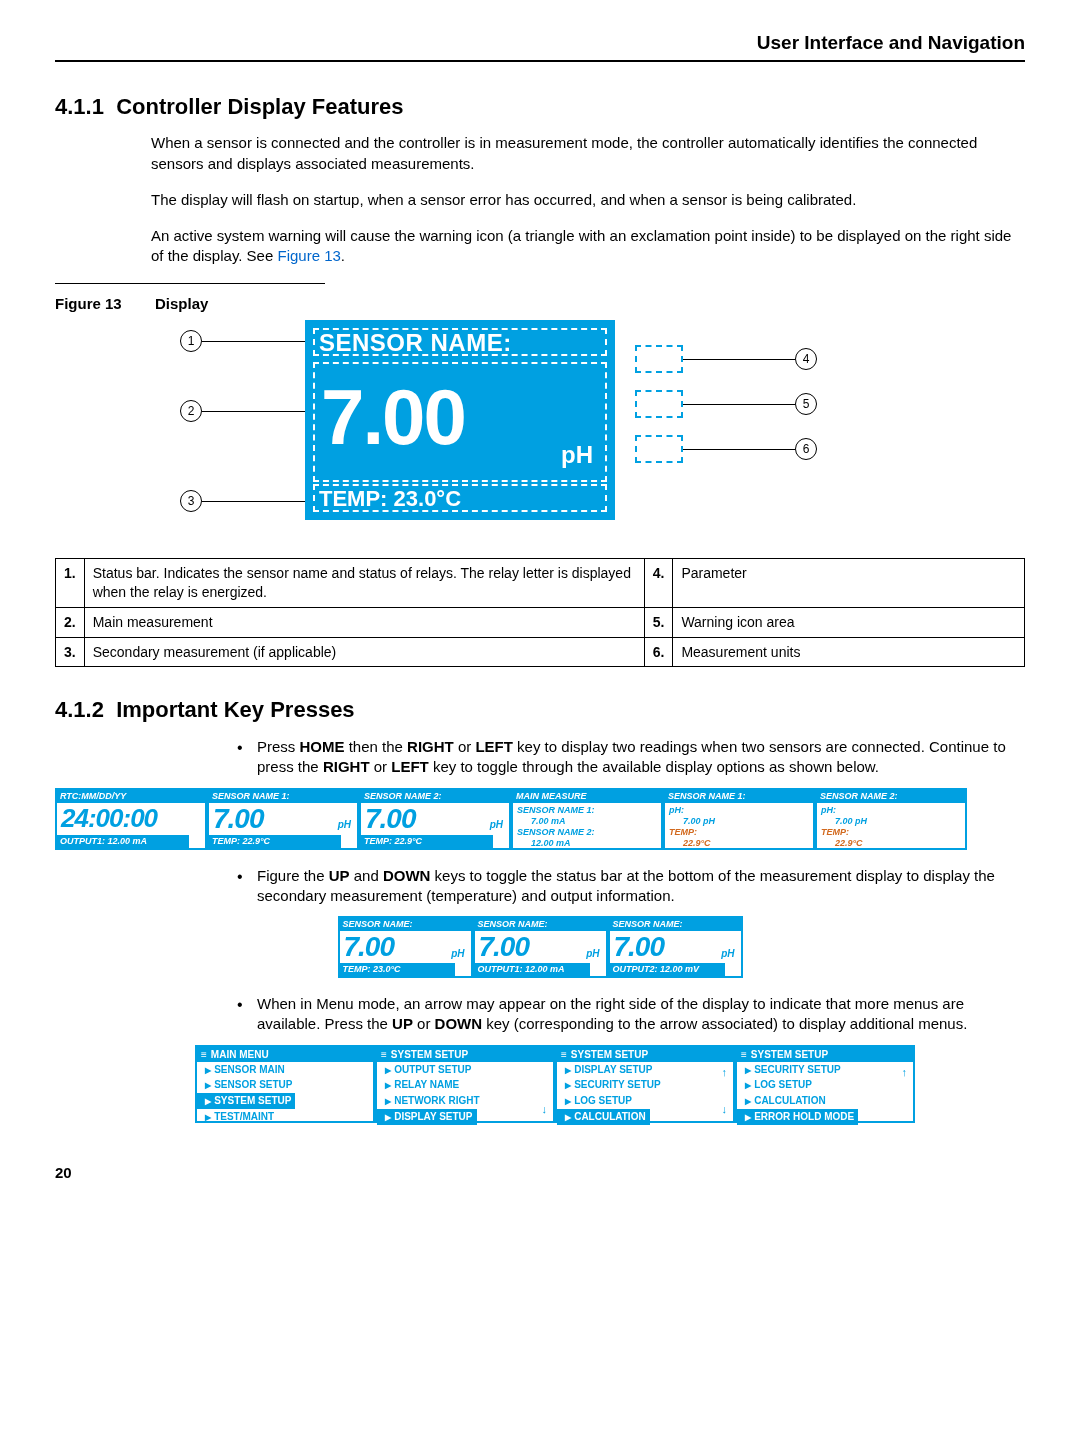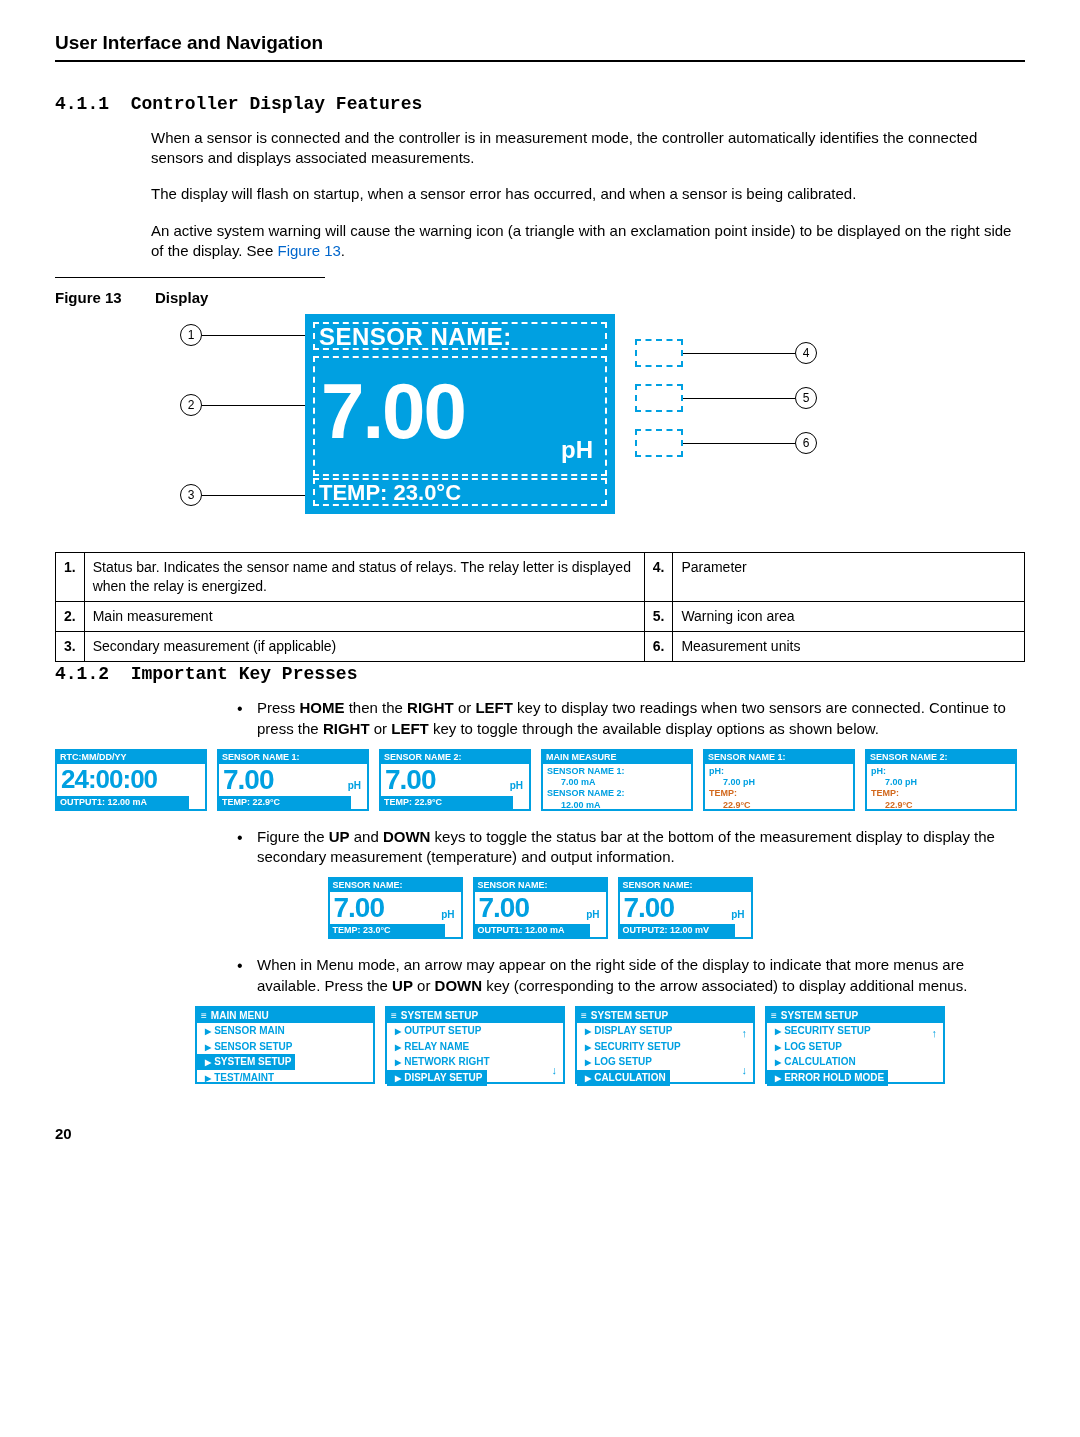--- a/index.html
+++ b/index.html
@@ -1,52 +1,52 @@
 <!DOCTYPE html>
 <html><head>
   <meta charset="utf-8">
   <style>
     * { box-sizing: border-box; margin: 0; padding: 0; }
     body { font-family: Arial, Helvetica, sans-serif; font-size: 15px; color: #000; background: #fff; width: 1080px; padding: 30px 55px 50px 55px; line-height: 1.35; }
-    .page-title { font-weight: bold; font-size: 19px; margin-bottom: 4px; }
+    .page-title { font-weight: bold; font-size: 19px; margin-bottom: 4px; text-align: right; }
     .title-rule { border-top: 2px solid #000; margin-bottom: 30px; }
-    h2.section { font-weight: bold; font-size: 18px; margin-bottom: 12px; font-family: Liberation Mono, monospace; }
+    h2.section { font-weight: bold; font-size: 22px; margin-bottom: 12px; }
     .body-text { margin-left: 96px; margin-bottom: 16px; }
     .figure-caption { font-weight: bold; margin: 10px 0 6px 0; }
     .fig-rule { border-top: 1.5px solid #000; width: 270px; margin-bottom: 6px; }
     .fig13 { position: relative; width: 760px; height: 230px; margin-left: 50px; }
     .display-box { position: absolute; left: 200px; top: 0; width: 310px; height: 200px; border: 2px solid #00a0e1; background: #00a0e1; }
     .display-box .topbar { position: absolute; left: 6px; top: 6px; right: 6px; height: 28px; border: 2px dashed #fff; font-family: Arial; font-weight: bold; font-size: 24px; color: #fff; line-height: 26px; padding-left: 4px; letter-spacing: 0.5px; }
     .display-box .main-wrap { position: absolute; left: 6px; top: 40px; right: 6px; height: 120px; border: 2px dashed #fff; }
     .display-box .main-val { color: #fff; font-weight: bold; font-size: 78px; font-family: Arial; line-height: 1; position: absolute; left: 6px; top: 14px; letter-spacing: -2px; }
     .display-box .unit { position: absolute; right: 12px; bottom: 8px; color: #fff; font-weight: bold; font-size: 24px; }
     .display-box .sec { position: absolute; left: 6px; bottom: 6px; right: 6px; height: 28px; border: 2px dashed #fff; color: #fff; font-weight: bold; font-size: 22px; line-height: 26px; padding-left: 4px; }
     .callout { position: absolute; width: 22px; height: 22px; border: 1.5px solid #000; border-radius: 50%; font-size: 12px; text-align: center; line-height: 20px; background: #fff; }
     .callout-line { position: absolute; border-top: 1.5px solid #000; }
     .sidebox { position: absolute; border: 2px dashed #00a0e1; width: 48px; height: 28px; }
     .legend-table { width: 970px; border-collapse: collapse; margin-top: 8px; }
     .legend-table td { border: 1.5px solid #000; padding: 5px 8px; vertical-align: top; font-size: 14px; }
     .legend-table td.num { width: 28px; font-weight: bold; text-align: center; }
     ul.bullets { list-style: none; margin-left: 172px; }
     ul.bullets li { position: relative; padding-left: 30px; margin-bottom: 10px; }
     ul.bullets li::before { content: "•"; position: absolute; left: 10px; font-size: 16px; }
-    .mini-row { display: flex; gap: 10px; margin: 8px 0 16px 0; }
+    .mini-row { display: flex; margin: 8px 0 16px 0; font-style: italic; }
     .mini { border: 2px solid #00a0e1; background: #fff; font-family: Arial; font-size: 9.5px; font-weight: bold; overflow: hidden; position: relative; }
     .mini.w152 { width: 152px; height: 62px; }
     .mini.w135 { width: 135px; height: 62px; }
     .mini .bar-top, .mini .bar-bot { background: #00a0e1; color: #fff; font-size: 9px; padding: 1px 3px; height: 13px; line-height: 11px; }
     .mini .bar-bot { position: absolute; bottom: 0; left: 0; right: 16px; }
     .mini .big { color: #00a0e1; font-weight: bold; font-size: 28px; line-height: 1; padding: 2px 4px 0 4px; letter-spacing: -1px; }
     .mini .big.time { font-size: 26px; }
     .mini .unit-sm { position: absolute; right: 6px; bottom: 16px; color: #00a0e1; font-size: 10px; font-weight: bold; }
     .mini .lines { padding: 2px 4px; color: #00a0e1; font-size: 9px; line-height: 1.25; }
     .mini .lines .v { padding-left: 14px; }
     .mini .lines .orange { color: #d2691e; }
     .mini-row.centered { justify-content: center; }
-    .menu-row { display: flex; gap: 10px; margin: 10px 0 16px 140px; }
+    .menu-row { display: flex; margin: 10px 0 16px 140px; }
     .menu { border: 2px solid #00a0e1; width: 180px; height: 78px; font-family: Arial; font-size: 10px; font-weight: bold; position: relative; }
     .menu .mhead { background: #00a0e1; color: #fff; padding: 2px 4px; height: 15px; line-height: 12px; }
     .menu .mhead::before { content: "≡"; margin-right: 4px; }
     .menu .mitem { color: #00a0e1; padding: 1px 4px 1px 8px; line-height: 1.35; }
     .menu .mitem::before { content: "▶"; font-size: 8px; margin-right: 3px; }
     .menu .mitem.sel { background: #00a0e1; color: #fff; display: inline-block; padding-left: 8px; padding-right: 4px; margin-left: 0; }
     .menu .arrow-up { position: absolute; right: 6px; top: 18px; color: #00a0e1; font-size: 11px; }
     .menu .arrow-dn { position: absolute; right: 6px; bottom: 4px; color: #00a0e1; font-size: 11px; }
     .page-num { font-weight: bold; margin-top: 40px; }
     .link { color: #0066cc; }
@@ -116,21 +116,21 @@
   </tr>
   <tr>
     <td class="num">3.</td>
     <td>Secondary measurement (if applicable)</td>
     <td class="num">6.</td>
     <td>Measurement units</td>
   </tr>
 </tbody>
   </table>
 
-<h2 class="section" style="">
+<h2 class="section" style="margin-top:28px;">
   <span>4.1.2</span>&nbsp;&nbsp;<span>Important Key Presses</span>
 </h2>
 
 <ul class="bullets">
   <li>
     <span>Press </span><b>HOME</b><span> then the </span><b>RIGHT</b><span> or </span><b>LEFT</b><span> key to display two readings when two sensors are connected. Continue to press the </span><b>RIGHT</b><span> or </span><b>LEFT</b><span> key to toggle through the available display options as shown below.</span>
   </li>
 </ul>
 
 <div class="mini-row" id="mini-row-1">

